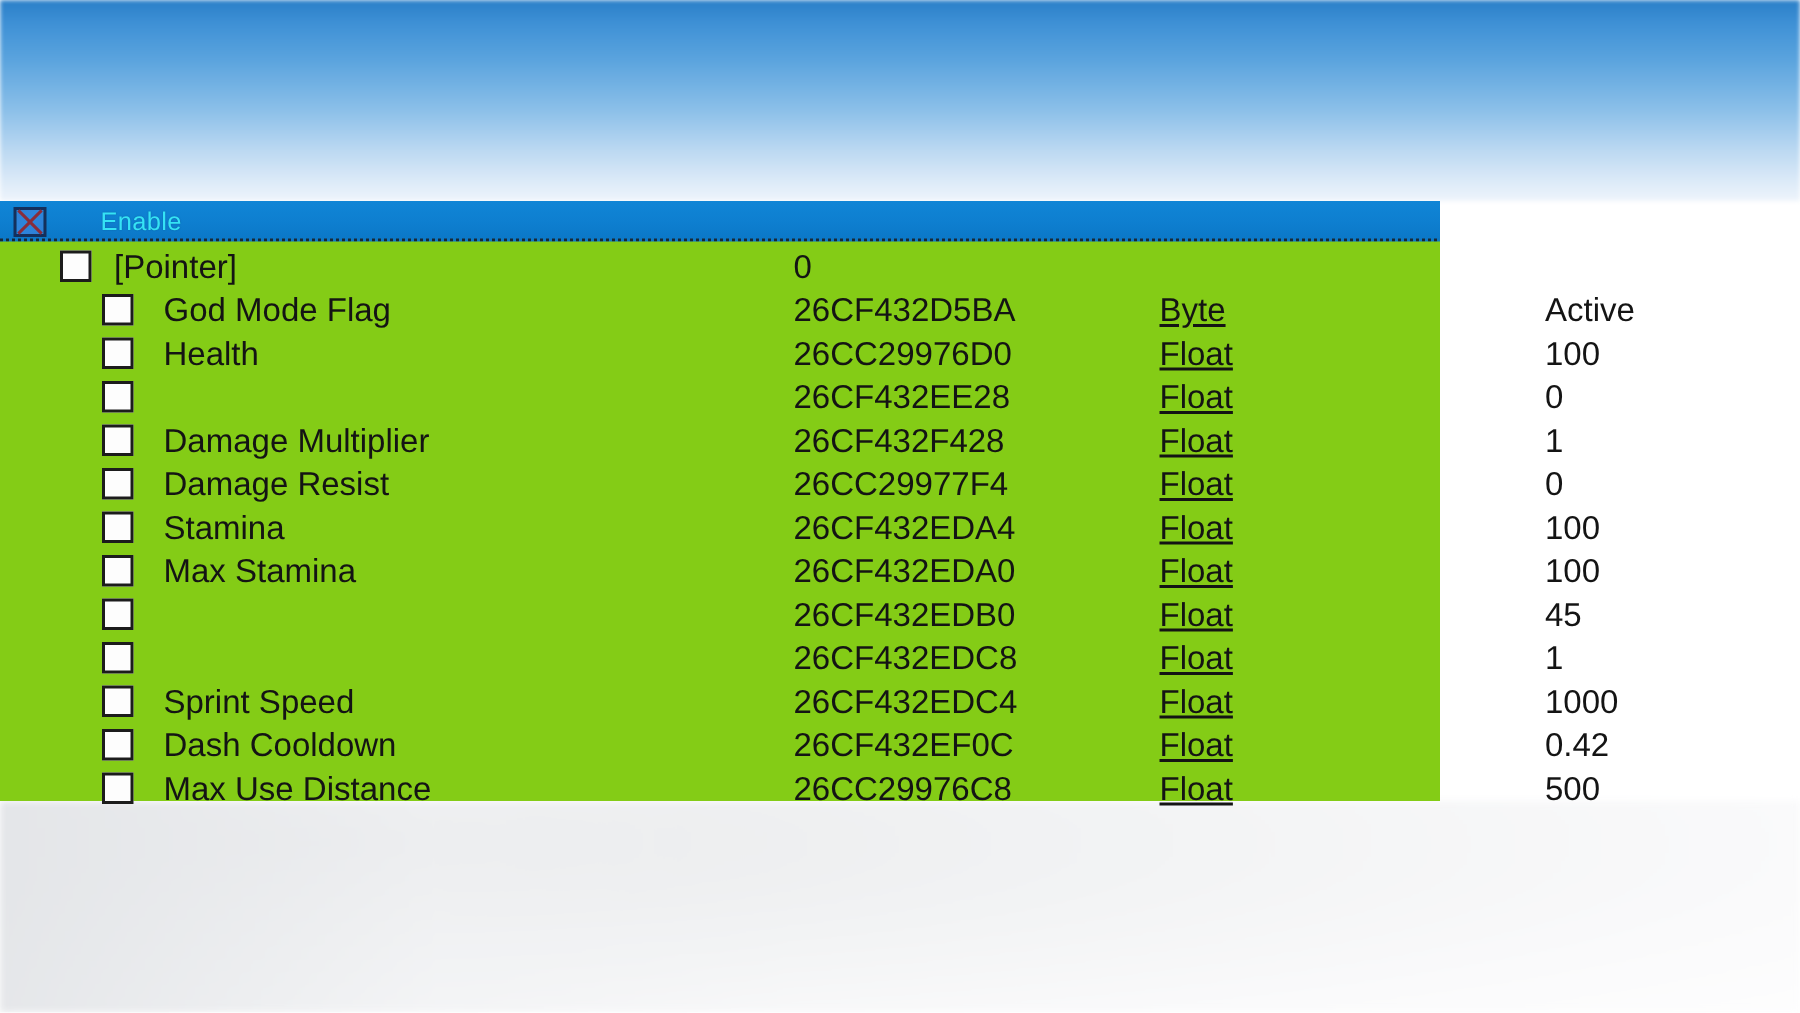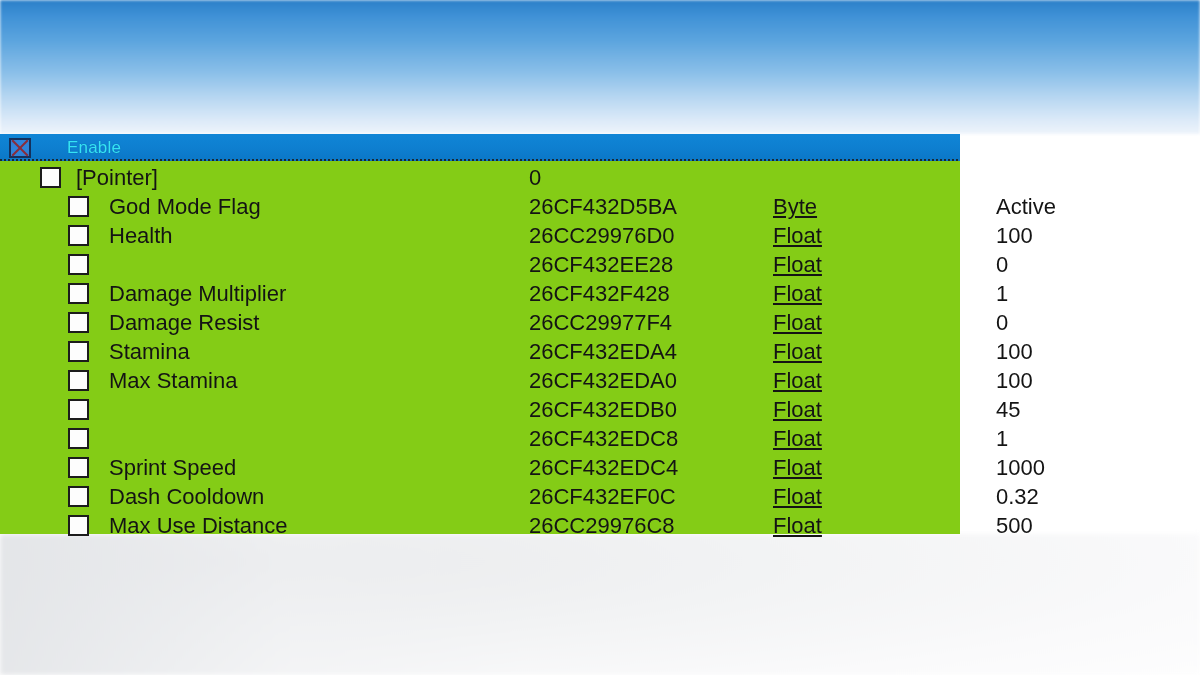--- a/index.html
+++ b/index.html
@@ -98,21 +98,21 @@
   }
   .row.level-0 .cb{ left:40px; }
   .row.level-1 .cb{ left:68px; }
 
   .c-desc{ position:absolute; }
   .row.level-0 .c-desc{ left:76px; }
   .row.level-1 .c-desc{ left:109px; }
 
   .c-addr{ position:absolute; left:529px; }
   .c-type{ position:absolute; left:773px;text-decoration:underline; }
-  .c-value{ position:absolute; left:996px; }
+  .c-value{ position:absolute; left:1030px; }
 </style>
 </head>
 <body>
 
 <div id="backdrop-top"></div>
 <div id="backdrop-bottom"></div>
 
 <div id="table-panel">
 
   <div id="table-header">
@@ -194,21 +194,21 @@
         <div class="c-desc">Sprint Speed</div>
         <div class="c-addr">26CF432EDC4</div>
         <div class="c-type">Float</div>
         <div class="c-value">1000</div>
       </div>
       <div class="row level-1">
         <div class="cb"></div>
         <div class="c-desc">Dash Cooldown</div>
         <div class="c-addr">26CF432EF0C</div>
         <div class="c-type">Float</div>
-        <div class="c-value">0.32</div>
+        <div class="c-value">0.42</div>
       </div>
       <div class="row level-1">
         <div class="cb"></div>
         <div class="c-desc">Max Use Distance</div>
         <div class="c-addr">26CC29976C8</div>
         <div class="c-type">Float</div>
         <div class="c-value">500</div>
       </div>
     </div>
 

